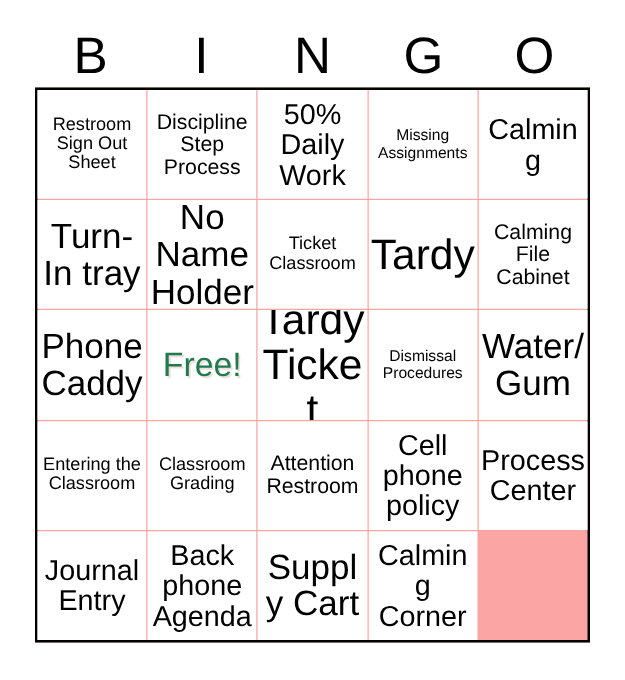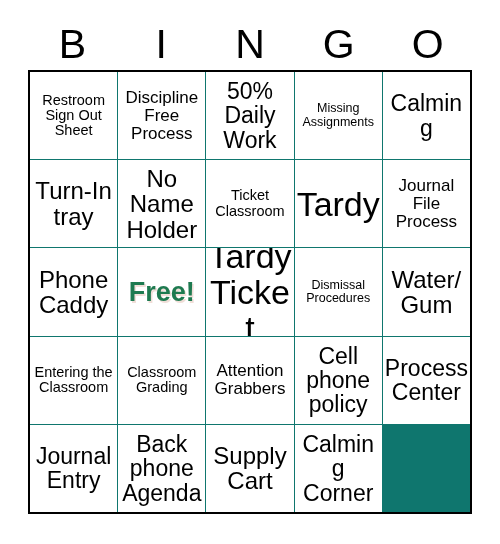--- a/index.html
+++ b/index.html
@@ -44,21 +44,21 @@
     position: absolute;
     left: 28px;
     top: 70px;
     width: 444px;
     height: 444px;
     display: grid;
     grid-template-columns: repeat(5, 1fr);
     grid-template-rows: repeat(5, 1fr);
     border: 2px solid #000000;
     box-sizing: border-box;
-    background: #0f766e;
+    background: #fca5a5;
     gap: 1px;
   }
   .cell {
     background: #ffffff;
     display: flex;
     align-items: center;
     justify-content: center;
     text-align: center;
     padding: 1px 2px;
     box-sizing: border-box;
@@ -68,27 +68,27 @@
     display: block;
     width: 100%;
     line-height: 1.06;
     word-wrap: break-word;
   }
   
   .fs-xs .cell-text { font-size: 12.5px; }
   .fs-sm .cell-text { font-size: 14.5px; }
   .fs-md .cell-text { font-size: 17px; }
   .fs-lg .cell-text { font-size: 23px; }
-  .fs-xl .cell-text { font-size: 24px; }
+  .fs-xl .cell-text { font-size: 28px; }
   .fs-xxl .cell-text { font-size: 34px; }
 
   .cell.free .cell-text {
     color: #1e7a50;
     font-size: 27px;
-    font-weight: 700;
+    font-weight: 400;
     text-shadow: 1.5px 1.5px 0 #f0ded8;
   }
 </style>
 </head>
 <body>
 
 <div id="card">
 
   <div id="bingo-header">
     <div class="hdr-letter">B</div>
@@ -97,21 +97,21 @@
     <div class="hdr-letter">G</div>
     <div class="hdr-letter">O</div>
   </div>
 
   <div id="bingo-grid">
 
     <div class="cell fs-sm">
         <span class="cell-text">Restroom Sign Out Sheet</span>
       </div>
     <div class="cell fs-md">
-        <span class="cell-text">Discipline Free Process</span>
+        <span class="cell-text">Discipline Step Process</span>
       </div>
     <div class="cell fs-lg">
         <span class="cell-text">50% Daily Work</span>
       </div>
     <div class="cell fs-xs">
         <span class="cell-text">Missing Assignments</span>
       </div>
     <div class="cell fs-lg">
         <span class="cell-text">Calming</span>
       </div>
@@ -123,21 +123,21 @@
         <span class="cell-text">No Name Holder</span>
       </div>
     <div class="cell fs-sm">
         <span class="cell-text">Ticket Classroom</span>
       </div>
     <div class="cell fs-xxl">
         <span class="cell-text">Tardy</span>
       </div>
 
     <div class="cell fs-md">
-        <span class="cell-text">Journal File Process</span>
+        <span class="cell-text">Calming File Cabinet</span>
       </div>
     <div class="cell fs-xl">
         <span class="cell-text">Phone Caddy</span>
       </div>
     <div class="cell free">
         <span class="cell-text">Free!</span>
       </div>
     <div class="cell fs-xxl">
         <span class="cell-text">Tardy Ticket</span>
       </div>
@@ -148,21 +148,21 @@
     <div class="cell fs-xl">
         <span class="cell-text">Water/ Gum</span>
       </div>
     <div class="cell fs-sm">
         <span class="cell-text">Entering the Classroom</span>
       </div>
     <div class="cell fs-sm">
         <span class="cell-text">Classroom Grading</span>
       </div>
     <div class="cell fs-md">
-        <span class="cell-text">Attention Grabbers</span>
+        <span class="cell-text">Attention Restroom</span>
       </div>
     <div class="cell fs-lg">
         <span class="cell-text">Cell phone policy</span>
       </div>
 
     <div class="cell fs-lg">
         <span class="cell-text">Process Center</span>
       </div>
     <div class="cell fs-lg">
         <span class="cell-text">Journal Entry</span>

